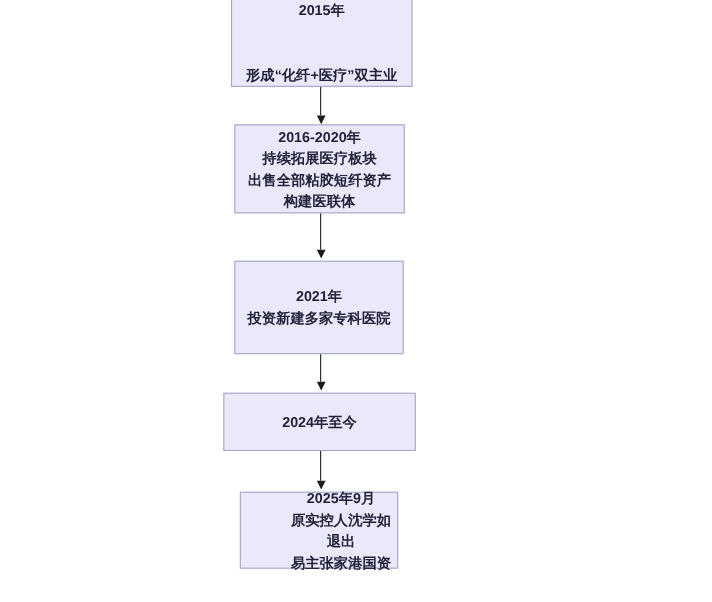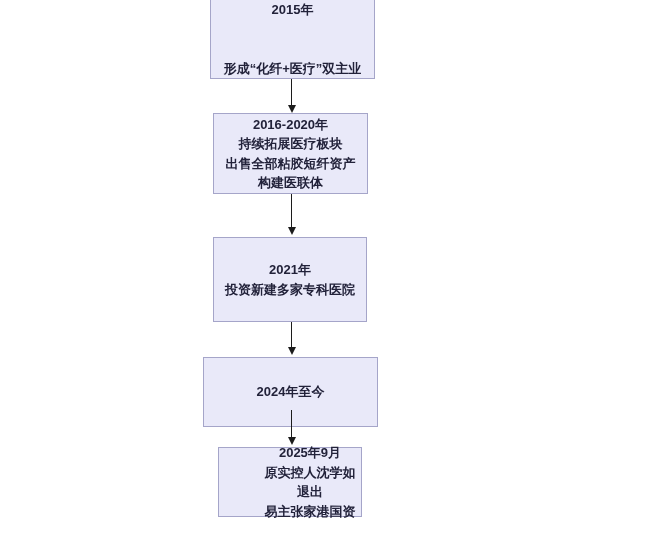--- a/index.html
+++ b/index.html
@@ -30,21 +30,21 @@
   }
   .flow-box .line { width: 100%; }
   
   .box1 {
     left: 210px; top: 0; width: 165px; height: 79px;
     border-top: none;
     justify-content: space-between;
   }
   .box2 { left: 213px; top: 113px; width: 155px; height: 81px; }
   .box3 { left: 213px; top: 237px; width: 154px; height: 85px; }
-  .box4 { left: 203px; top: 357px; width: 175px; height: 70px; }
+  .box4 { left: 203px; top: 357px; width: 175px; height: 53px; }
   .box5 { left: 218px; top: 447px; width: 144px; height: 70px; padding-left: 40px; }
 
   .flow-arrow {
     position: absolute;
     width: 9px;
     display: flex;
     flex-direction: column;
     align-items: center;
     left: 287px;
   }

